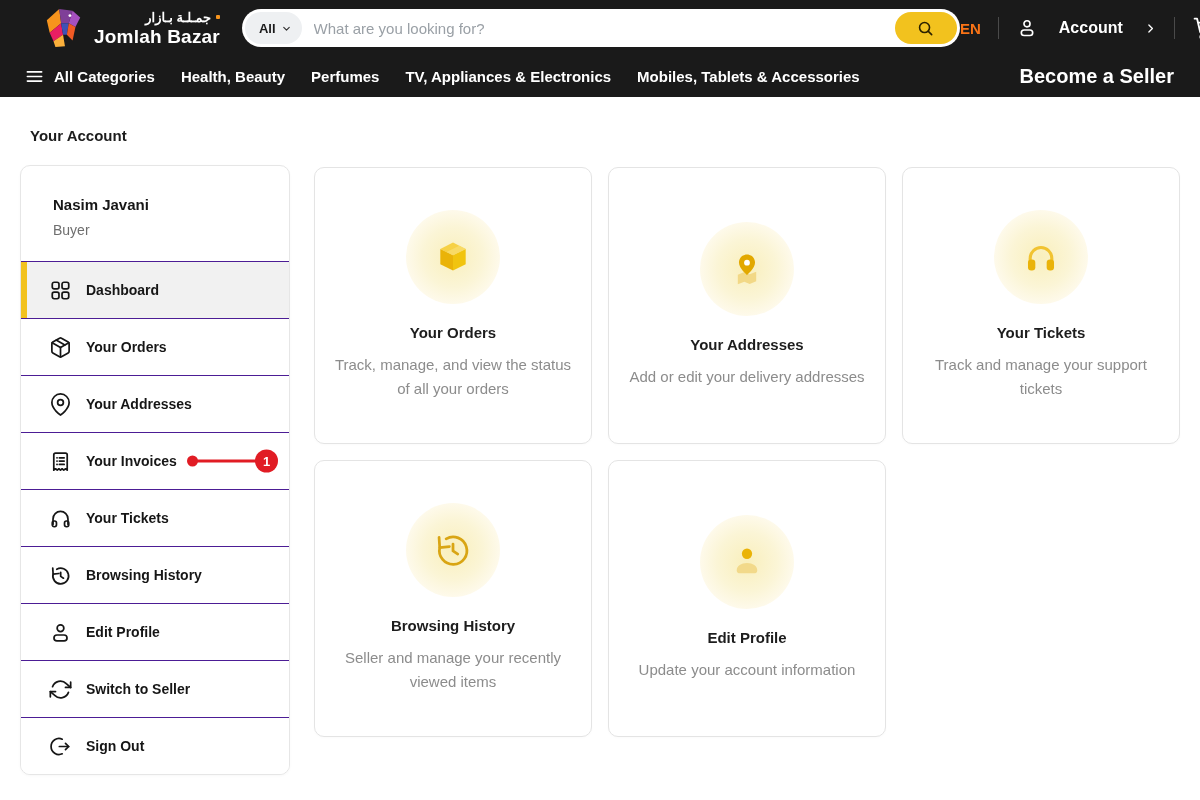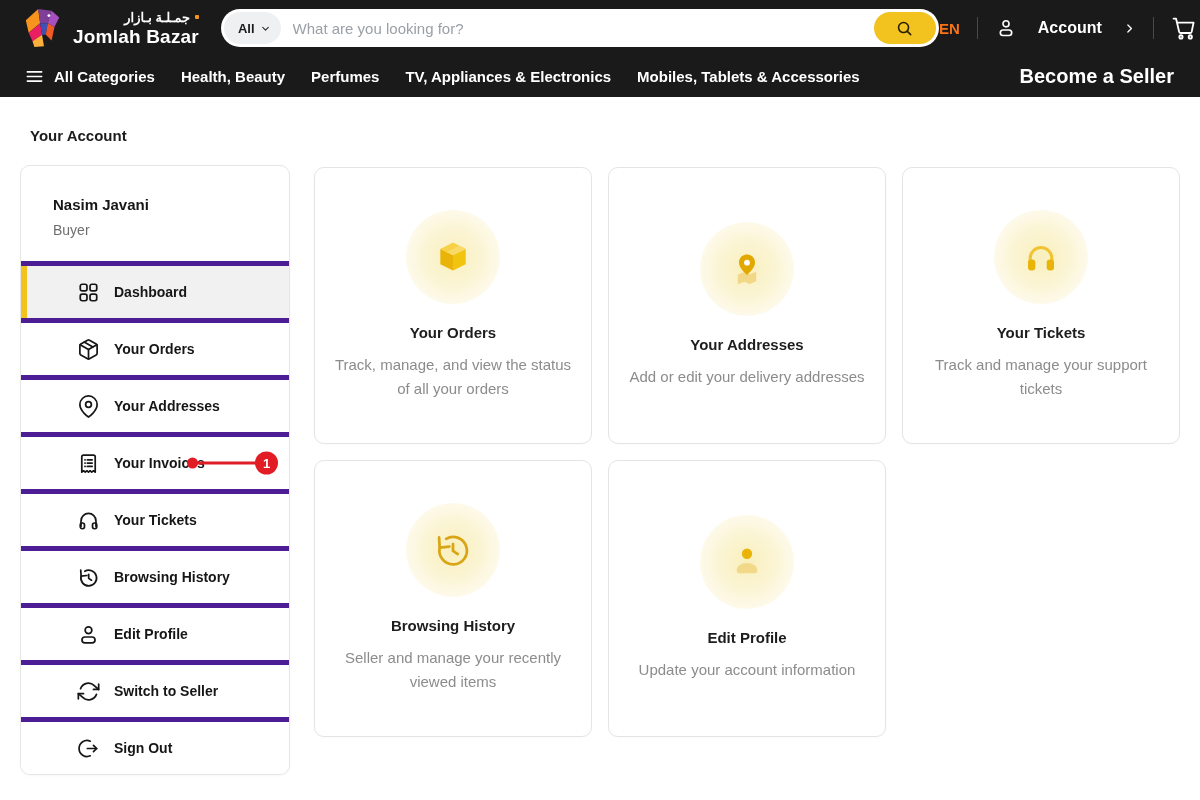--- a/index.html
+++ b/index.html
@@ -13,21 +13,21 @@
   html,body{margin:0;padding:0;}
   body{
     width:1200px;height:800px;overflow:hidden;background:#fff;
     font-family:"Liberation Sans",sans-serif;color:#1c1c1c;
   }
   svg{display:block;}
 
   
   .header-top{
     background:var(--header-bg);height:56px;display:flex;align-items:center;
-    padding:0 26px 0 22px;
+    padding:0 26px 0 43px;
   }
   .logo{display:flex;align-items:center;gap:9px;cursor:pointer;flex:0 0 auto;}
   .logo-text{display:flex;flex-direction:column;line-height:1;}
   .logo-ar{color:#fff;font-size:13px;font-weight:700;display:flex;align-items:center;gap:5px;direction:rtl;}
   .logo-dot{width:4px;height:4px;background:#f7941d;border-radius:1px;display:inline-block;}
   .logo-en{color:#fff;font-size:19px;font-weight:700;margin-top:3px;letter-spacing:.2px;}
 
   .search{
     width:718px;height:38px;background:#fff;border-radius:20px;margin-left:22px;
     display:flex;align-items:center;padding:3px;flex:0 0 auto;justify-content:space-between;
@@ -71,22 +71,22 @@
 
   .sidebar{
     width:270px;flex:0 0 270px;border:1px solid #e6e6e6;border-radius:10px;background:#fff;
     overflow:hidden;box-shadow:0 1px 3px rgba(0,0,0,.03);
   }
   .user{padding:30px 32px 23px;}
   .user-name{font-size:15px;font-weight:700;color:#171717;}
   .user-role{font-size:14px;color:#6e6e6e;margin-top:9px;}
 
   .menu-item{
-    position:relative;height:57px;display:flex;align-items:center;padding-left:56px;gap:14px;
-    border-top:5px solid #4c1d95;cursor:pointer;background:#fff;
+    position:relative;height:57px;display:flex;align-items:center;padding-left:28px;gap:14px;
+    border-top:1px solid #4c1d95;cursor:pointer;background:#fff;
   }
   .menu-item.active{background:#f1f1f1;}
   .menu-item.active::before{
     content:"";position:absolute;left:0;top:0;bottom:0;width:6px;background:var(--accent);
   }
   .mi-icon{width:23px;height:23px;display:flex;flex:0 0 auto;}
   .mi-label{font-size:14px;font-weight:700;color:#161616;white-space:nowrap;}
 
   .annotation{
     position:absolute;left:166px;right:11px;top:50%;transform:translateY(-50%);

